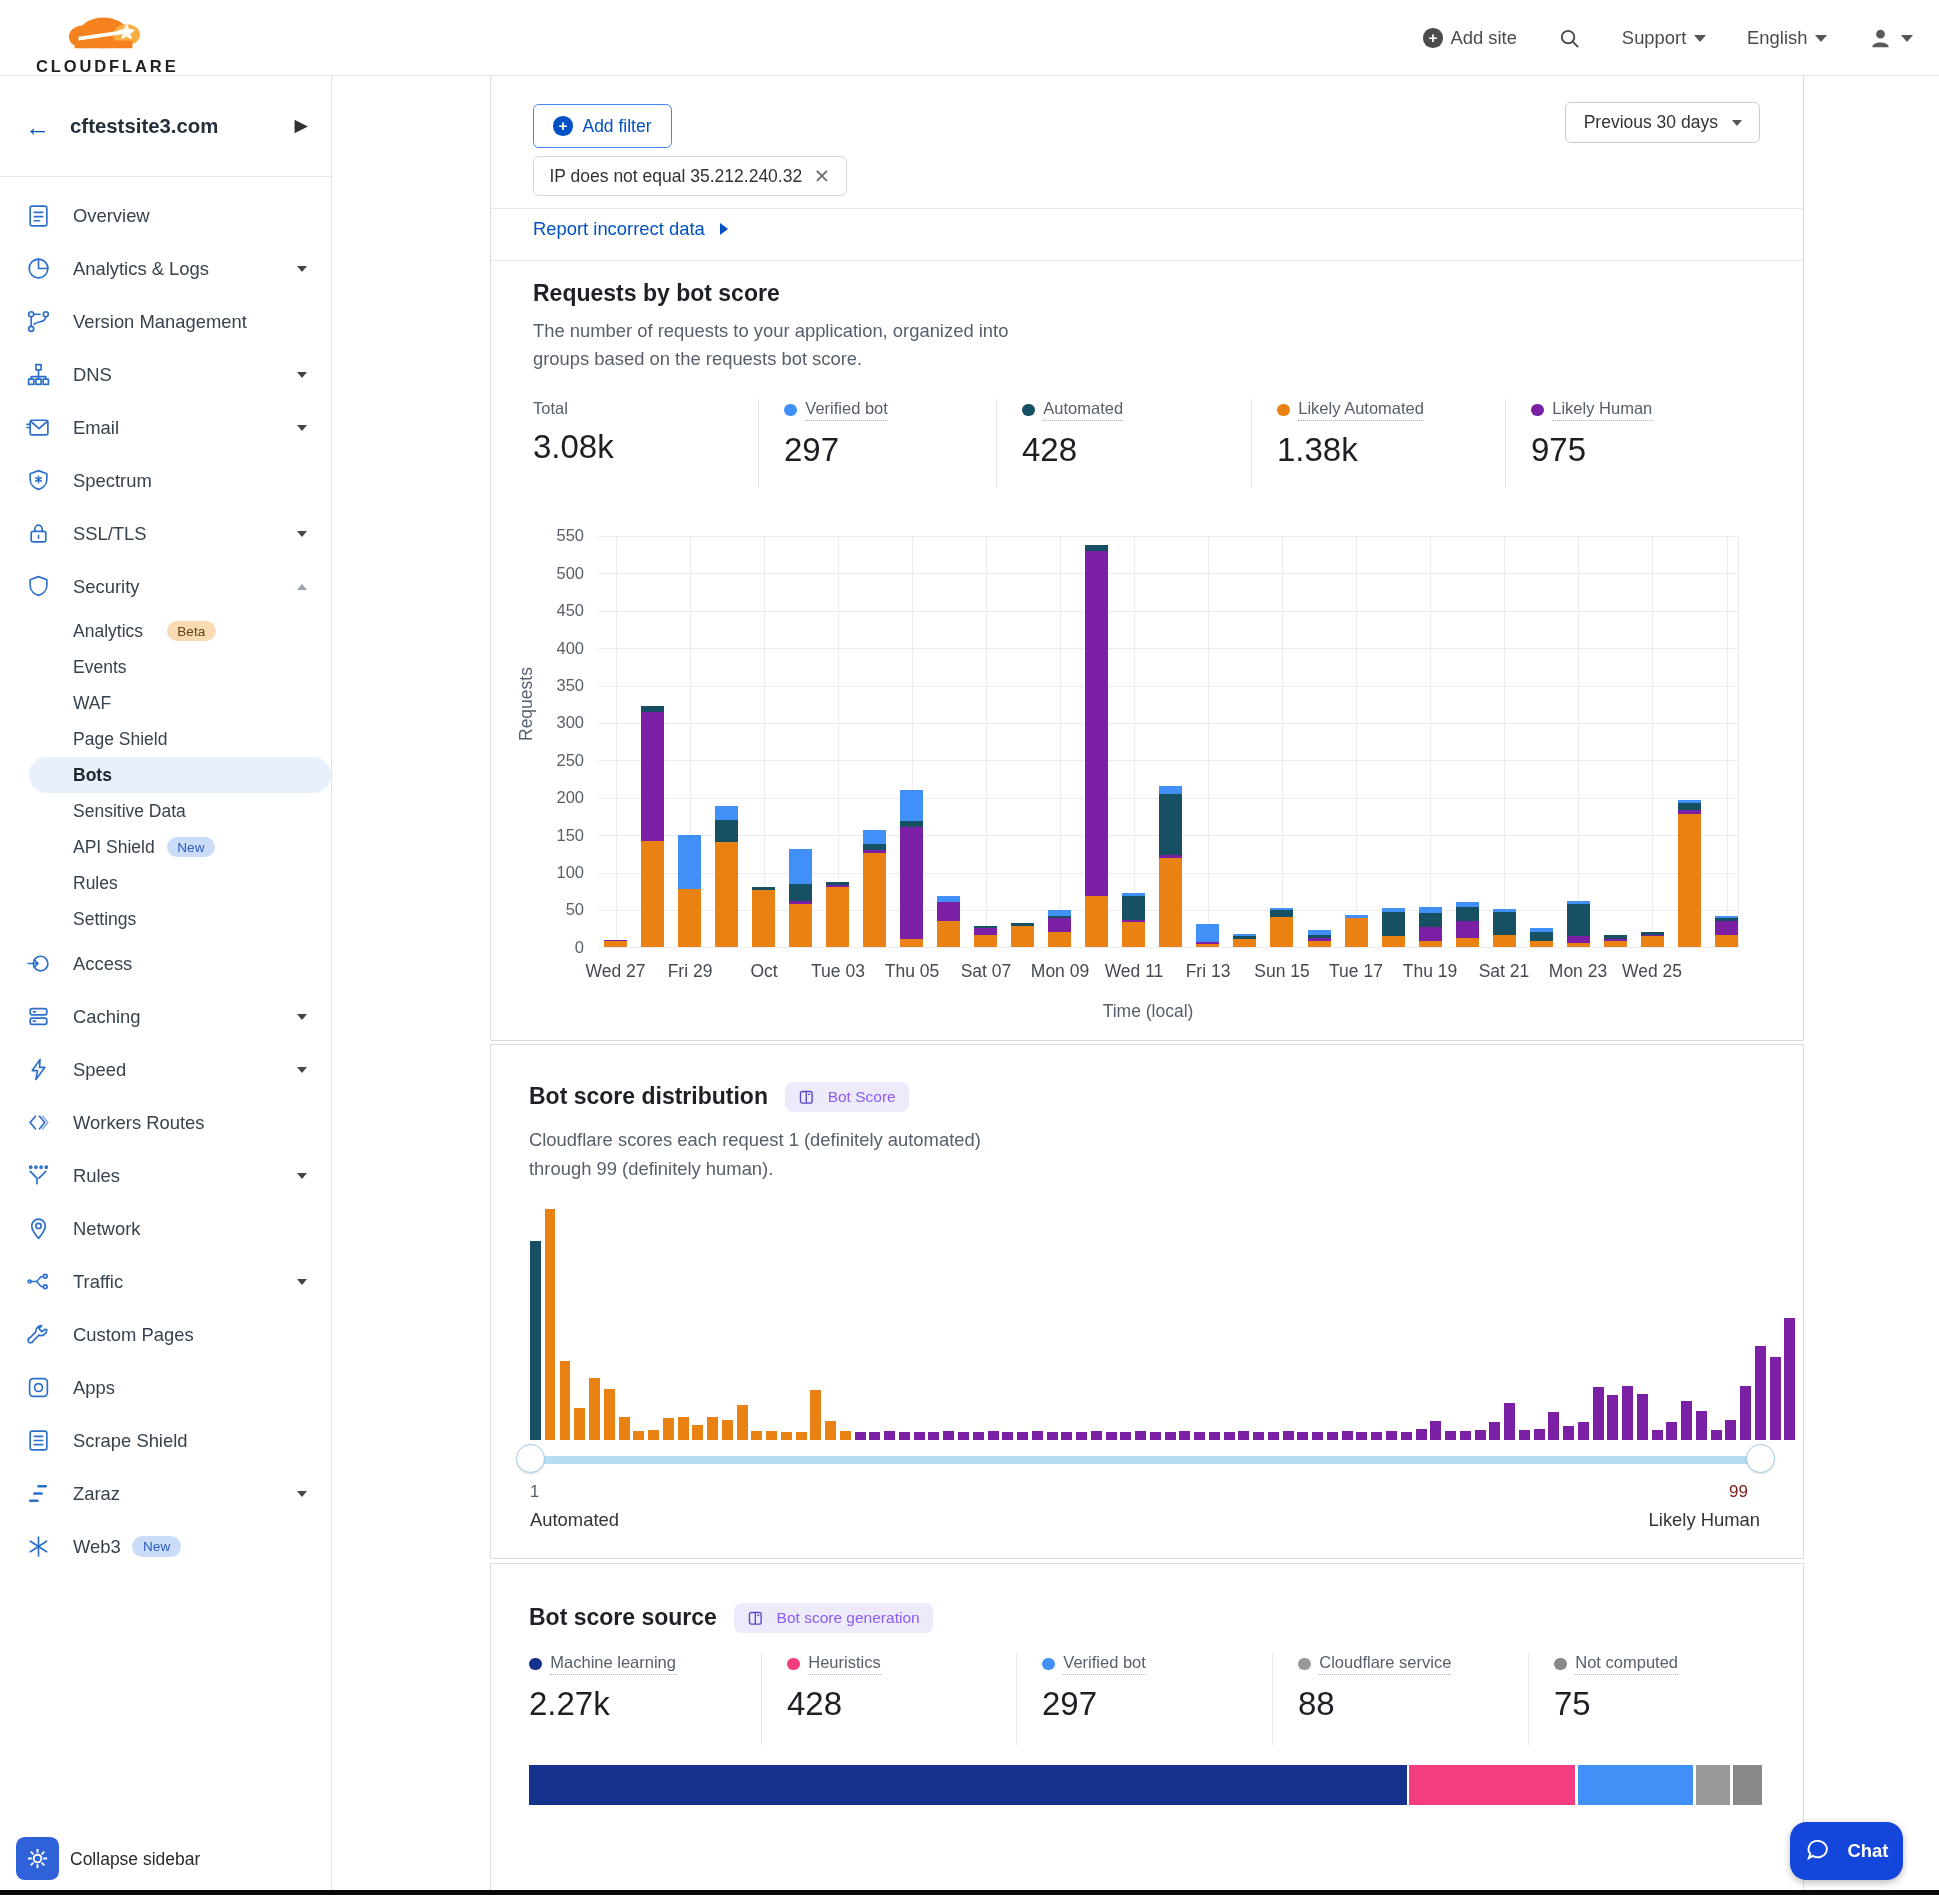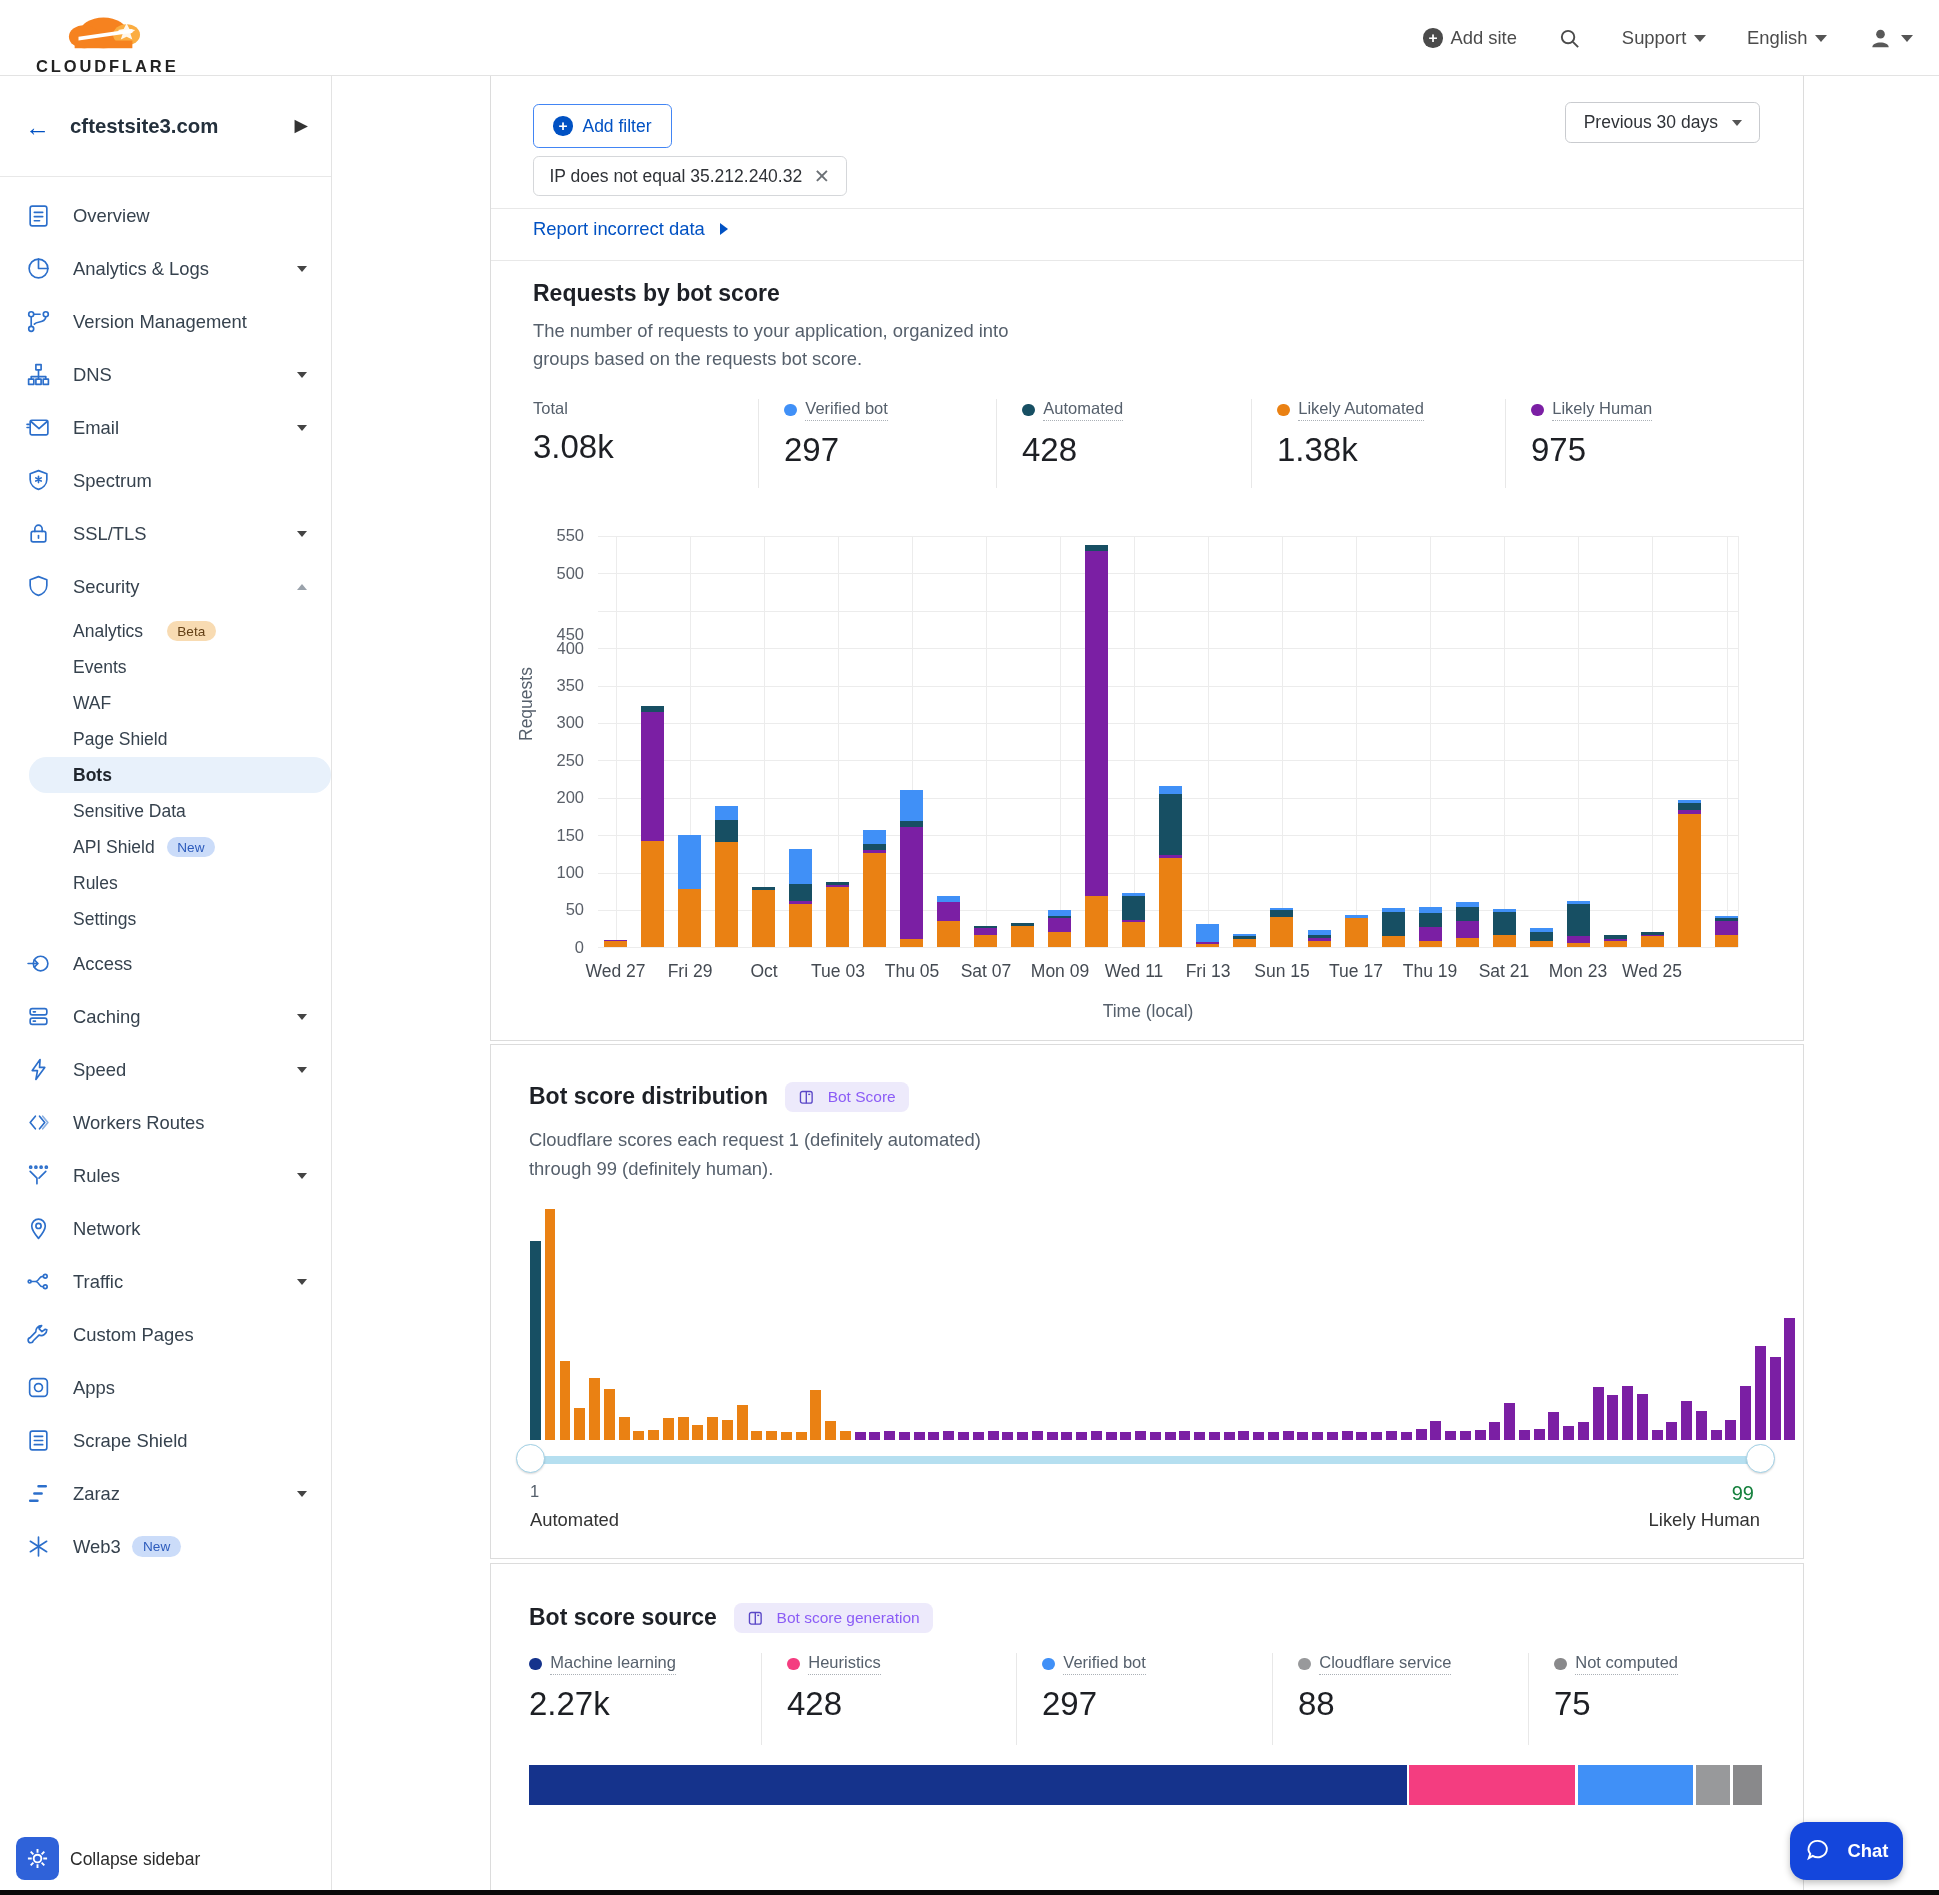--- a/index.html
+++ b/index.html
@@ -100,21 +100,21 @@
   .c2-head { position:absolute; left:38px; top:37px; display:flex; align-items:center; gap:17.5px; }
   .pill-badge { display:inline-flex; align-items:center; gap:14px; background:#edeafb; color:#8b5cf6;
     font-size:15.5px; padding:5.8px 13.6px; border-radius:7.8px; cursor:pointer; }
   .c2-desc { position:absolute; left:38px; top:80px; font-size:18.4px; line-height:29px; color:#56606c; width:602px; }
   .hist { position:absolute; left:39px; top:164px; width:1269px; height:231px; }
   .hist .hbar { position:absolute; bottom:0; width:10.7px; }
   .slider-track { position:absolute; left:39px; top:411px; width:1230px; height:7.8px; background:#b5dff0; border-radius:3.9px; }
   .slider-handle { position:absolute; top:399px; width:29px; height:29px; border-radius:50%; background:#fff;
     border:1.9px solid #9fcfe4; box-shadow:0 1px 1.9px rgba(0,0,0,.15); cursor:pointer; }
   .sl-min { position:absolute; left:39px; top:437px; font-size:16.5px; color:#56606c; }
-  .sl-max { position:absolute; right:49px; top:437px; font-size:20px; color:#15803d; }
+  .sl-max { position:absolute; right:55px; top:437px; font-size:17px; color:#7f1d1d; }
   .sl-left { position:absolute; left:39px; top:464px; font-size:18.4px; color:#333; }
   .sl-right { position:absolute; right:43px; top:464px; font-size:18.4px; color:#333; }
 
   
   .c3-head { position:absolute; left:38px; top:39px; display:flex; align-items:center; gap:17.5px; }
   .src-bar { position:absolute; left:38px; top:201px; width:1233px; height:40px; display:flex; gap:2.9px; }
   .src-seg { height:100%; }
 
   
   .chat-btn { position:absolute; right:36px; bottom:15.5px; width:113px; height:58px; background:#1446dc;
@@ -442,21 +442,21 @@
         <div class="ytick" style="top: 252px; right: 1154px;">200</div>
         <div class="gridh" style="top: 224px;"></div>
         <div class="ytick" style="top: 215px; right: 1154px;">250</div>
         <div class="gridh" style="top: 187px;"></div>
         <div class="ytick" style="top: 177px; right: 1154px;">300</div>
         <div class="gridh" style="top: 150px;"></div>
         <div class="ytick" style="top: 140px; right: 1154px;">350</div>
         <div class="gridh" style="top: 112px;"></div>
         <div class="ytick" style="top: 103px; right: 1154px;">400</div>
         <div class="gridh" style="top: 75px;"></div>
-        <div class="ytick" style="top: 65px; right: 1154px; margin-top: 24px;">450</div>
+        <div class="ytick" style="top: 65px; right: 1154px;">450</div>
         <div class="gridh" style="top: 37px;"></div>
         <div class="ytick" style="top: 28px; right: 1154px;">500</div>
         <div class="gridh" style="top: 0px;"></div>
         <div class="ytick" style="top: -9.7px; right: 1154px;">550</div>
         <div class="gridv" style="left: 17.5px;"></div>
         <div class="gridv" style="left: 92px;"></div>
         <div class="gridv" style="left: 166px;"></div>
         <div class="gridv" style="left: 240px;"></div>
         <div class="gridv" style="left: 314px;"></div>
         <div class="gridv" style="left: 388px;"></div>

